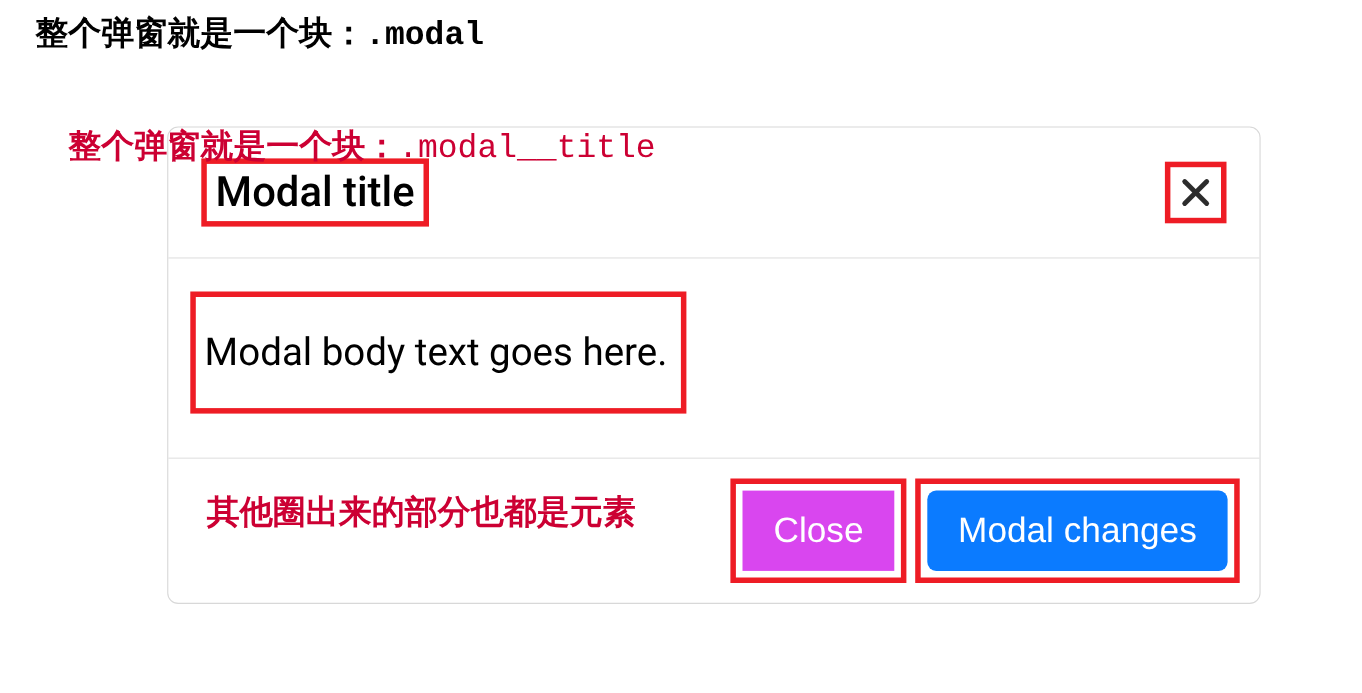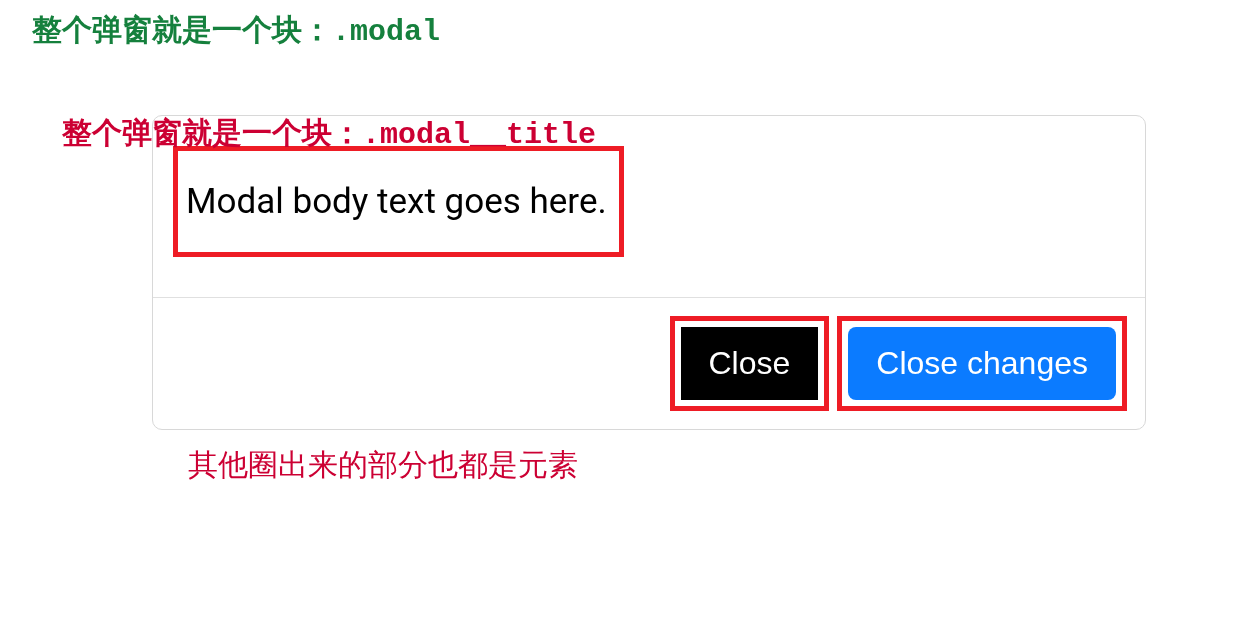--- a/index.html
+++ b/index.html
@@ -11,48 +11,48 @@
       font-family: -apple-system, BlinkMacSystemFont, "Segoe UI", Roboto, "Helvetica Neue", Arial, sans-serif;
       background: #ffffff;
       width: 1238px;
       height: 630px;
       position: relative;
     }
     .annotation-1 {
       position: absolute;
       top: 10px;
       left: 32px;
-      color: #15803d;
+      color: #000000;
       font-size: 30px;
       font-weight: bold;
     }
     .annotation-1 .code {
       font-family: "Courier New", monospace;
       font-weight: bold;
     }
     .annotation-2 {
       position: absolute;
       top: 113px;
       left: 62px;
       color: #cc0033;
       font-size: 30px;
       font-weight: bold;
       z-index: 20;
     }
     .annotation-2 .code {
       font-family: "Courier New", monospace;
-      font-weight: bold;
+      font-weight: normal;
     }
     .annotation-3 {
       position: absolute;
       top: 445px;
       left: 188px;
       color: #cc0033;
       font-size: 30px;
-      font-weight: normal;
+      font-weight: bold;
       z-index: 20;
     }
     .modal {
       position: absolute;
       top: 115px;
       left: 152px;
       width: 994px;
       background: #ffffff;
       border: 1px solid #d8d8d8;
       border-radius: 10px;
@@ -109,21 +109,21 @@
       align-items: center;
       padding: 18px 18px;
       border-top: 1px solid #e0e0e0;
       gap: 8px;
     }
     .close-button-box {
       border: 5px solid #ee1c25;
       padding: 6px 6px;
     }
     .close-button {
-      background: #000000;
+      background: #d946ef;
       color: #ffffff;
       border: none;
       border-radius: 0;
       font-size: 32px;
       padding: 18px 28px;
       cursor: pointer;
     }
     .save-button-box {
       border: 5px solid #ee1c25;
       padding: 6px 6px;
@@ -143,30 +143,43 @@
 
 <div class="annotation-1">
   <span>整个弹窗就是一个块：</span><span class="code">.modal</span>
 </div>
 
 <div class="annotation-2">
   <span>整个弹窗就是一个块：</span><span class="code">.modal__title</span>
 </div>
 
 <div class="modal">
+  <div class="modal-header">
+    <div class="modal-title-box">
+      <div class="modal-title">Modal title</div>
+    </div>
+    <div class="close-box">
+      <div class="close-icon">
+        <svg viewBox="0 0 24 24" fill="none" stroke="#2c2c2c" stroke-width="3.5" stroke-linecap="round">
+          <line x1="4" y1="4" x2="20" y2="20"></line>
+          <line x1="20" y1="4" x2="4" y2="20"></line>
+        </svg>
+      </div>
+    </div>
+  </div>
 
   <div class="modal-body">
     <div class="body-text-box">
       <div class="body-text">Modal body text goes here.</div>
     </div>
   </div>
 
   <div class="modal-footer">
     <div class="close-button-box">
       <button class="close-button">Close</button>
     </div>
     <div class="save-button-box">
-      <button class="save-button">Close changes</button>
+      <button class="save-button">Modal changes</button>
     </div>
   </div>
 </div>
 
 <div class="annotation-3">其他圈出来的部分也都是元素</div>
 
 </body></html>

